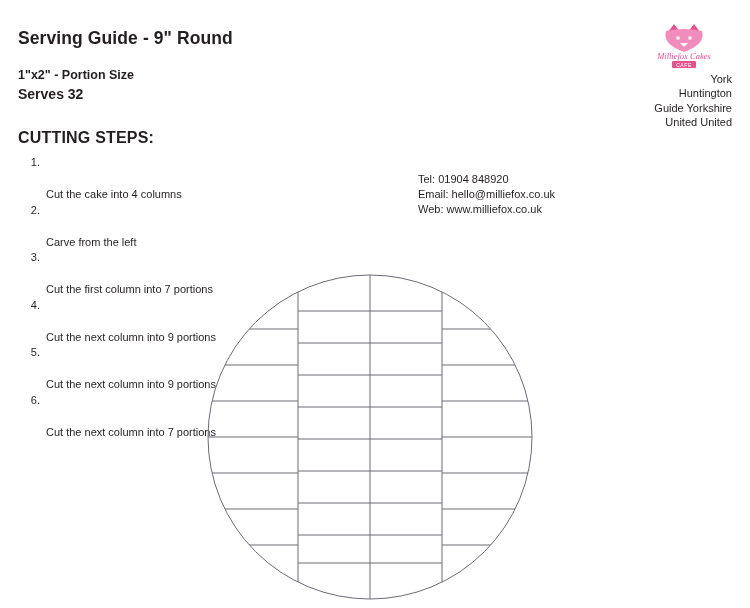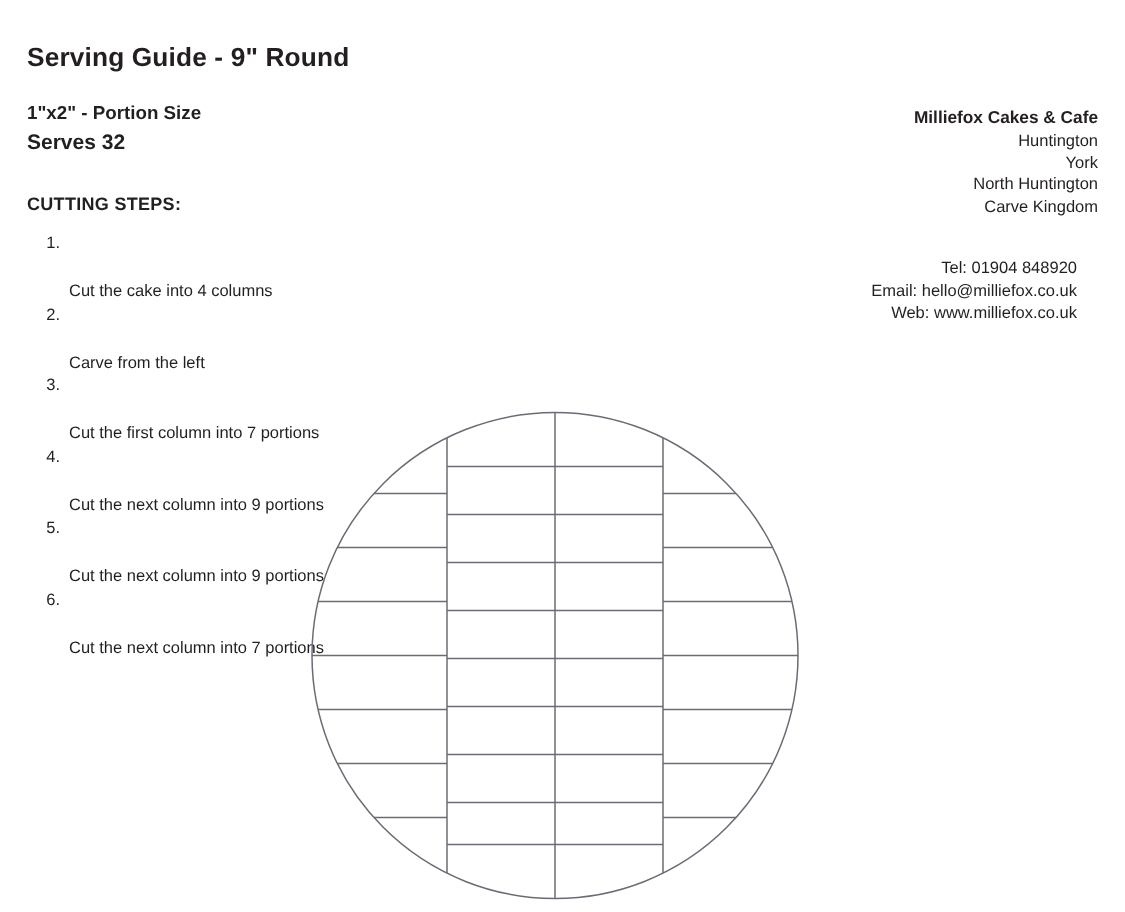--- a/index.html
+++ b/index.html
@@ -41,21 +41,21 @@
     position: absolute;
     left: 18px;
     top: 86px;
     font-size: 14px;
     font-weight: bold;
   }
   .steps-head {
     position: absolute;
     left: 18px;
     top: 129px;
-    font-size: 12px;
+    font-size: 16px;
     font-weight: bold;
     letter-spacing: 0.2px;
   }
   .steps {
     position: absolute;
     left: 18px;
     top: 155px;
     width: 330px;
   }
   .step-row {
@@ -96,24 +96,23 @@
     line-height: 14.4px;
     color: #231f20;
   }
   .company .name {
     font-weight: bold;
     font-size: 11.5px;
     margin-bottom: 1px;
   }
   .contact {
     position: absolute;
-    right: 32px;
+    right: 12px;
     top: 172px;
     width: 320px;
-    text-align: right;
     font-size: 11px;
     line-height: 15.2px;
     color: #231f20;
   }
 
   
   .diagram {
     position: absolute;
     left: 205px;
     top: 272px;
@@ -152,27 +151,41 @@
     <div class="step-row">
       <div class="step-num">5.</div>
       <div class="step-text">Cut the next column into 9 portions</div>
     </div>
     <div class="step-row">
       <div class="step-num">6.</div>
       <div class="step-text">Cut the next column into 7 portions</div>
     </div>
   </div>
 
+  <div class="logo">
+    <svg width="96" height="46" viewBox="0 0 96 46" xmlns="http://www.w3.org/2000/svg">
+      <g>
+        <path d="M38 2 L44 10 L32 10 Z" fill="#e8518f"></path>
+        <path d="M58 2 L64 10 L52 10 Z" fill="#e8518f"></path>
+        <path d="M30 9 Q48 5 66 9 Q70 22 48 30 Q26 22 30 9 Z" fill="#f28cba"></path>
+        <circle cx="42" cy="16" r="1.8" fill="#ffffff"></circle>
+        <circle cx="54" cy="16" r="1.8" fill="#ffffff"></circle>
+        <path d="M44 21 L52 21 L48 25 Z" fill="#ffffff"></path>
+      </g>
+      <text x="48" y="37" text-anchor="middle" font-family="Liberation Serif, serif" font-size="8.5" fill="#e8518f" font-style="italic">Milliefox Cakes</text>
+      <rect x="36" y="39" width="24" height="7" rx="1" fill="#e8518f"></rect>
+      <text x="48" y="44.6" text-anchor="middle" font-family="Liberation Sans, sans-serif" font-size="5" fill="#ffffff" letter-spacing="0.6">CAFE</text>
+    </svg>
+  </div>
 
   <div class="company">
-    <div class="name">Milliefox Cakes &amp; Cafe</div>
+    <div>York</div>
     <div>Huntington</div>
-    <div>York</div>
-    <div>North Huntington</div>
-    <div>Carve Kingdom</div>
+    <div>Guide Yorkshire</div>
+    <div>United United</div>
   </div>
 
   <div class="contact">
     <div>Tel: 01904 848920</div>
     <div>Email: hello@milliefox.co.uk</div>
     <div>Web: www.milliefox.co.uk</div>
   </div>
 
   <div class="diagram">
     <svg width="330" height="330" viewBox="0 0 330 330" xmlns="http://www.w3.org/2000/svg">

